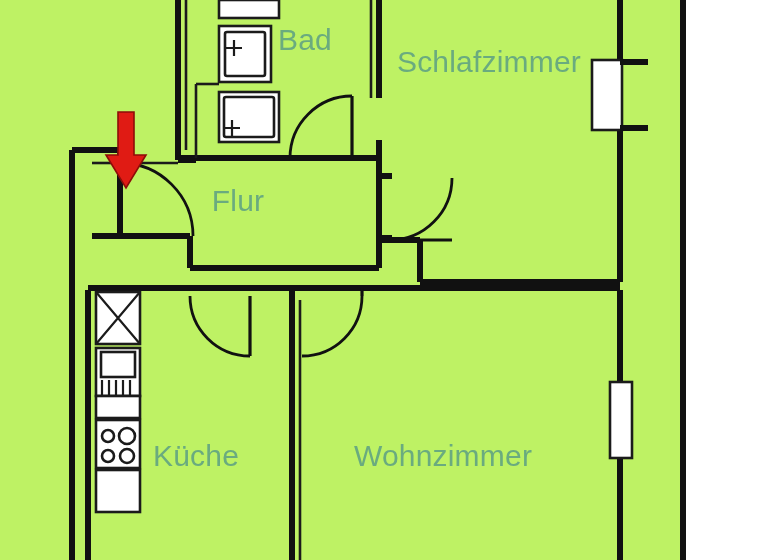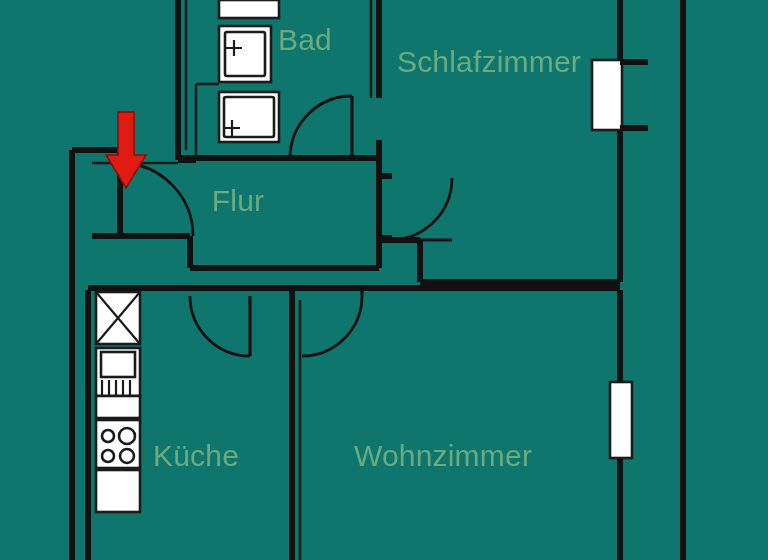--- a/index.html
+++ b/index.html
@@ -6,23 +6,23 @@
   html, body {
     margin: 0;
     padding: 0;
     background: #ffffff;
   }
   body {
     font-family: "Liberation Sans", sans-serif;
   }
   #floorplan-app {
     position: relative;
-    width: 768px;
+    width: 686px;
     height: 560px;
-    background: #0f766e;
+    background: #bef264;
     overflow: hidden;
     text-decoration: underline;
   }
   #floorplan-svg {
     position: absolute;
     left: 0;
     top: 0;
     width: 768px;
     height: 560px;
     display: block;

